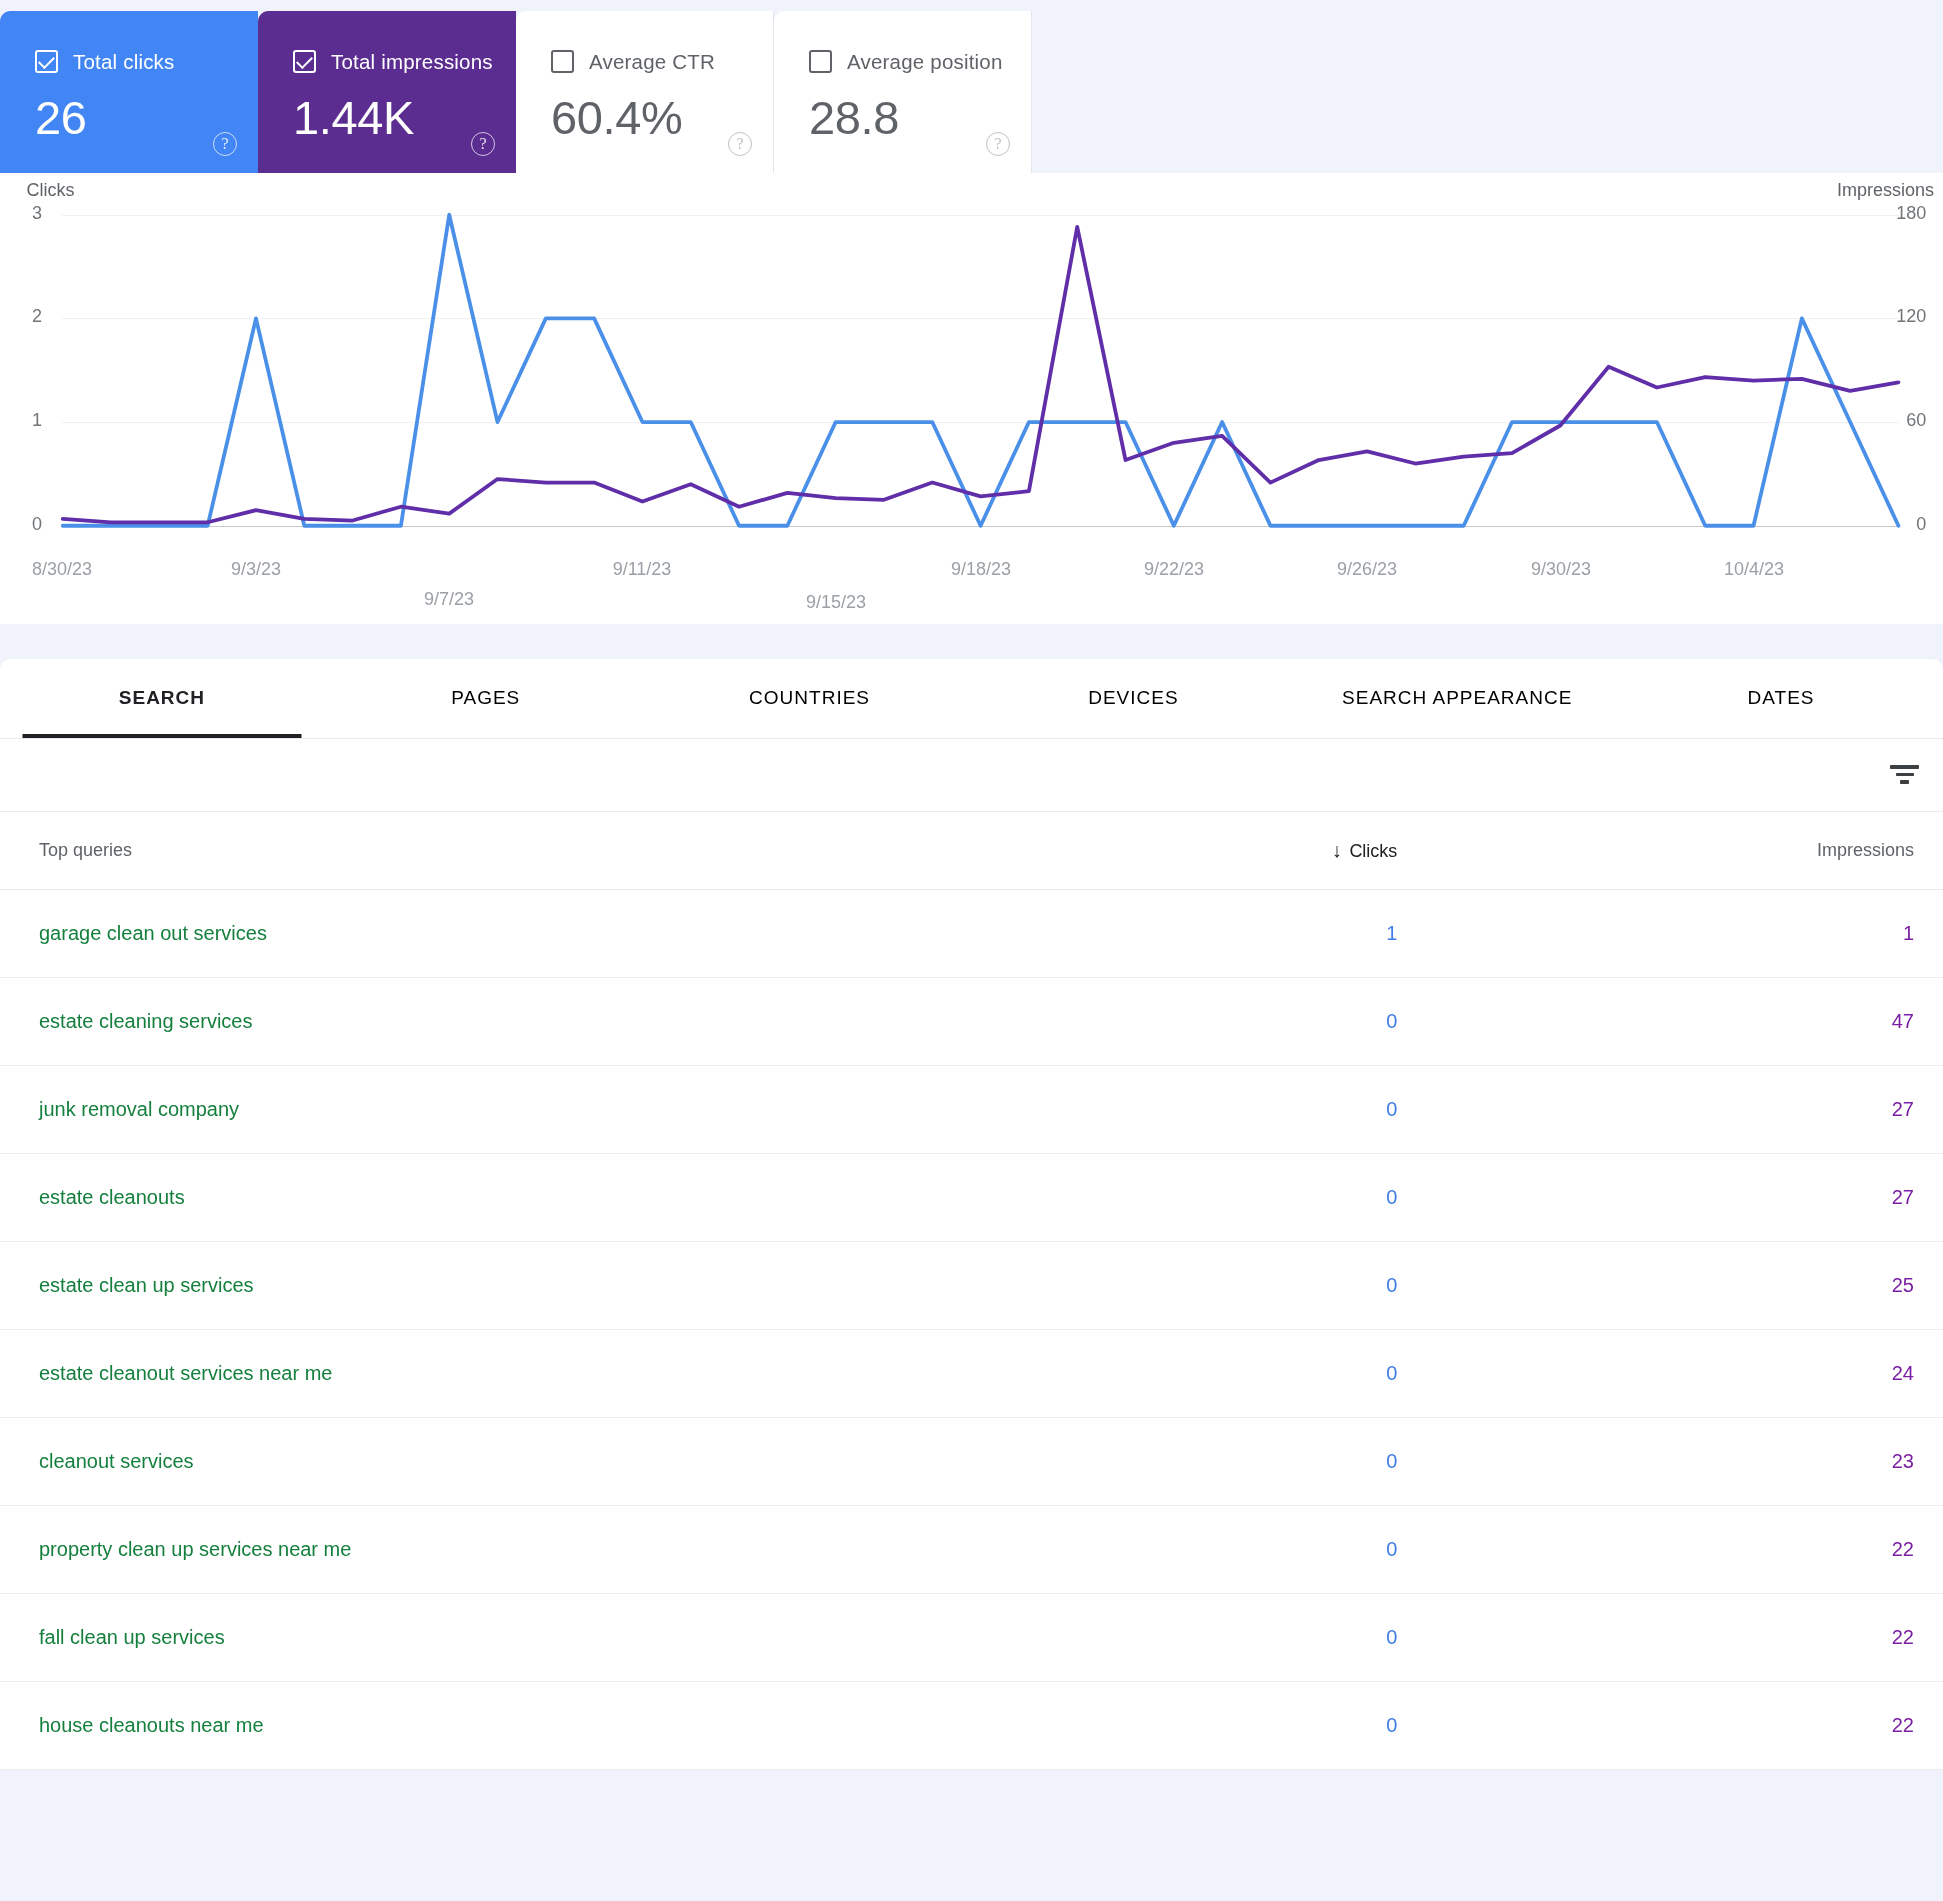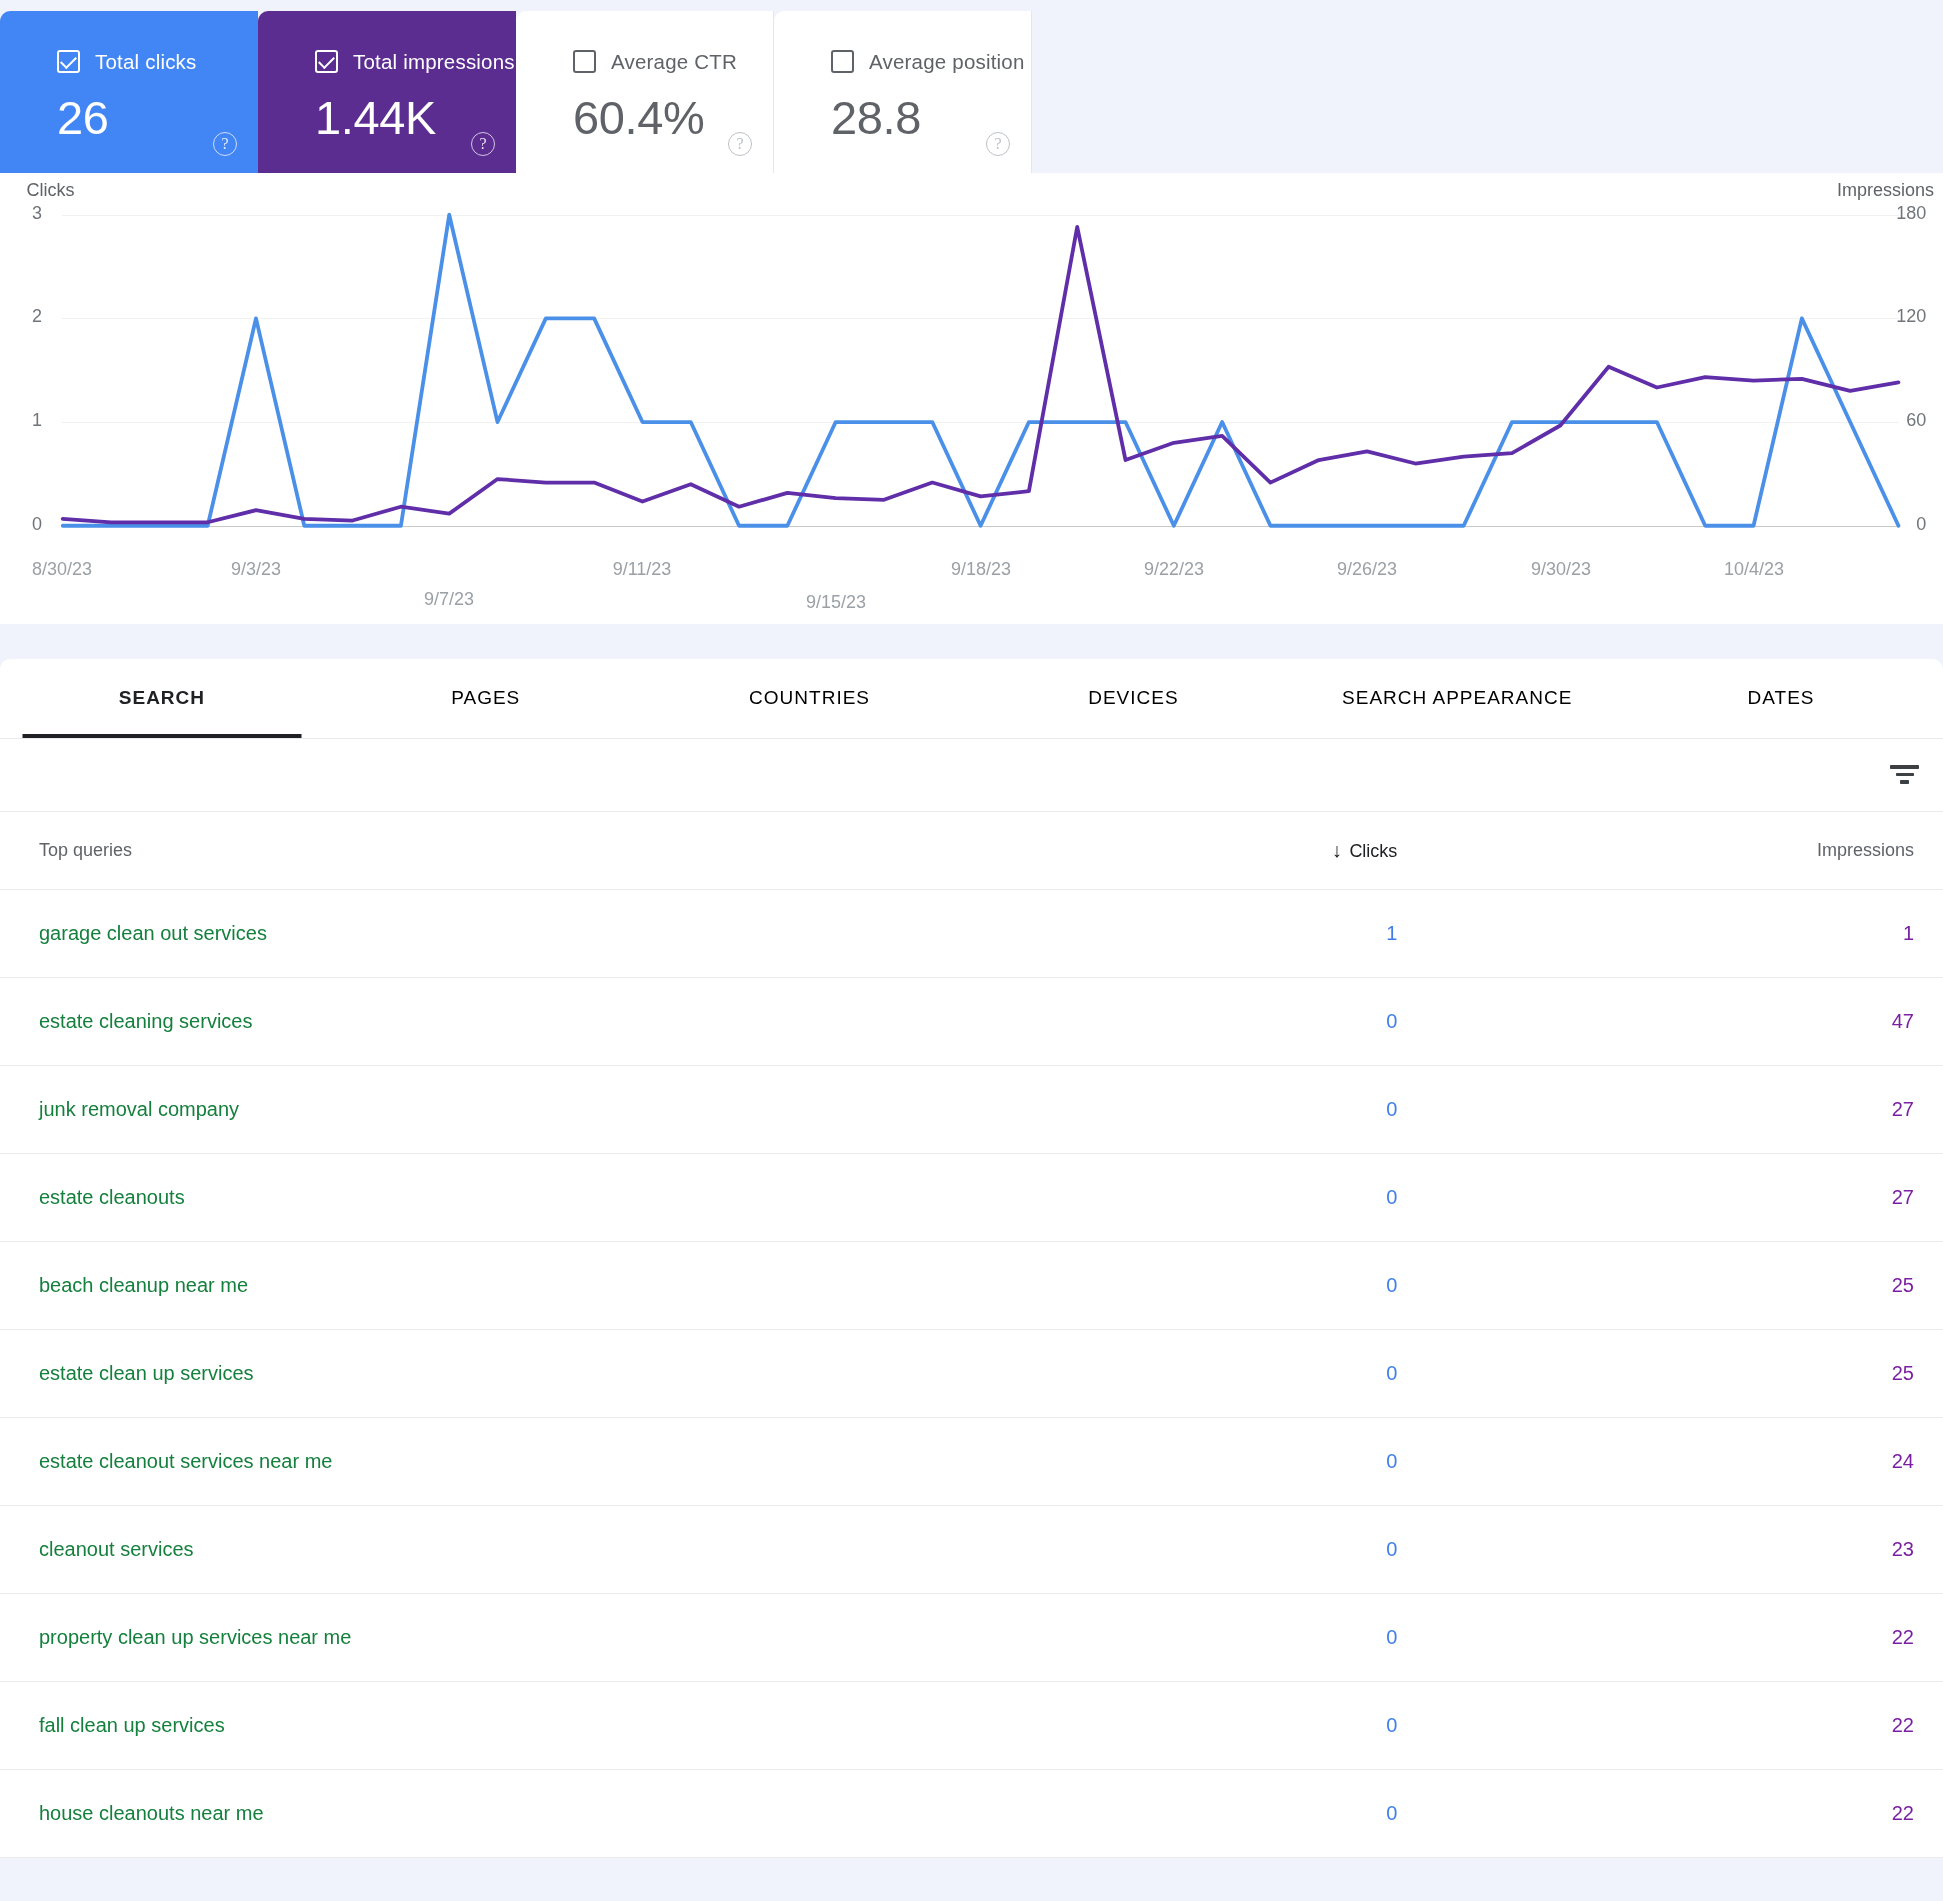--- a/index.html
+++ b/index.html
@@ -13,21 +13,21 @@
   .page { width: 1943px; position: relative; background: #f1f3fc; }
 
   
   .cards-wrap { background:#f1f3fc; padding: 10.6px 0 0 0; }
   .cards { display: flex; align-items: stretch; height: 162px; }
   .card {
     position: relative;
     background: #fff;
     border-top-left-radius: 10.6px;
     border-top-right-radius: 0;
-    padding: 39px 0 0 57px;
+    padding: 39px 0 0 35px;
     width: 258px;
     border-right: 0.8px solid #e4e6ef;
     cursor: pointer;
   }
   .card.first { border-top-left-radius: 10.6px; }
   .card.clicks { background:#4285f4; border-right: none; }
   .card.impressions { background:#5c2d91; border-right: none; }
   .card.ctr, .card.position { background:#fff; }
   .card.position { border-right: 0.8px solid #e4e6ef; }
   .card-top { display:flex; align-items:center; gap: 15px; }
@@ -238,25 +238,20 @@
             <td class="q">junk removal company</td>
             <td class="clicks">0</td>
             <td class="impr">27</td>
           </tr>
           <tr>
             <td class="q">estate cleanouts</td>
             <td class="clicks">0</td>
             <td class="impr">27</td>
           </tr>
           <tr>
-            <td class="q">beach cleanup near me</td>
-            <td class="clicks">0</td>
-            <td class="impr">25</td>
-          </tr>
-          <tr>
             <td class="q">estate clean up services</td>
             <td class="clicks">0</td>
             <td class="impr">25</td>
           </tr>
           <tr>
             <td class="q">estate cleanout services near me</td>
             <td class="clicks">0</td>
             <td class="impr">24</td>
           </tr>
           <tr>

